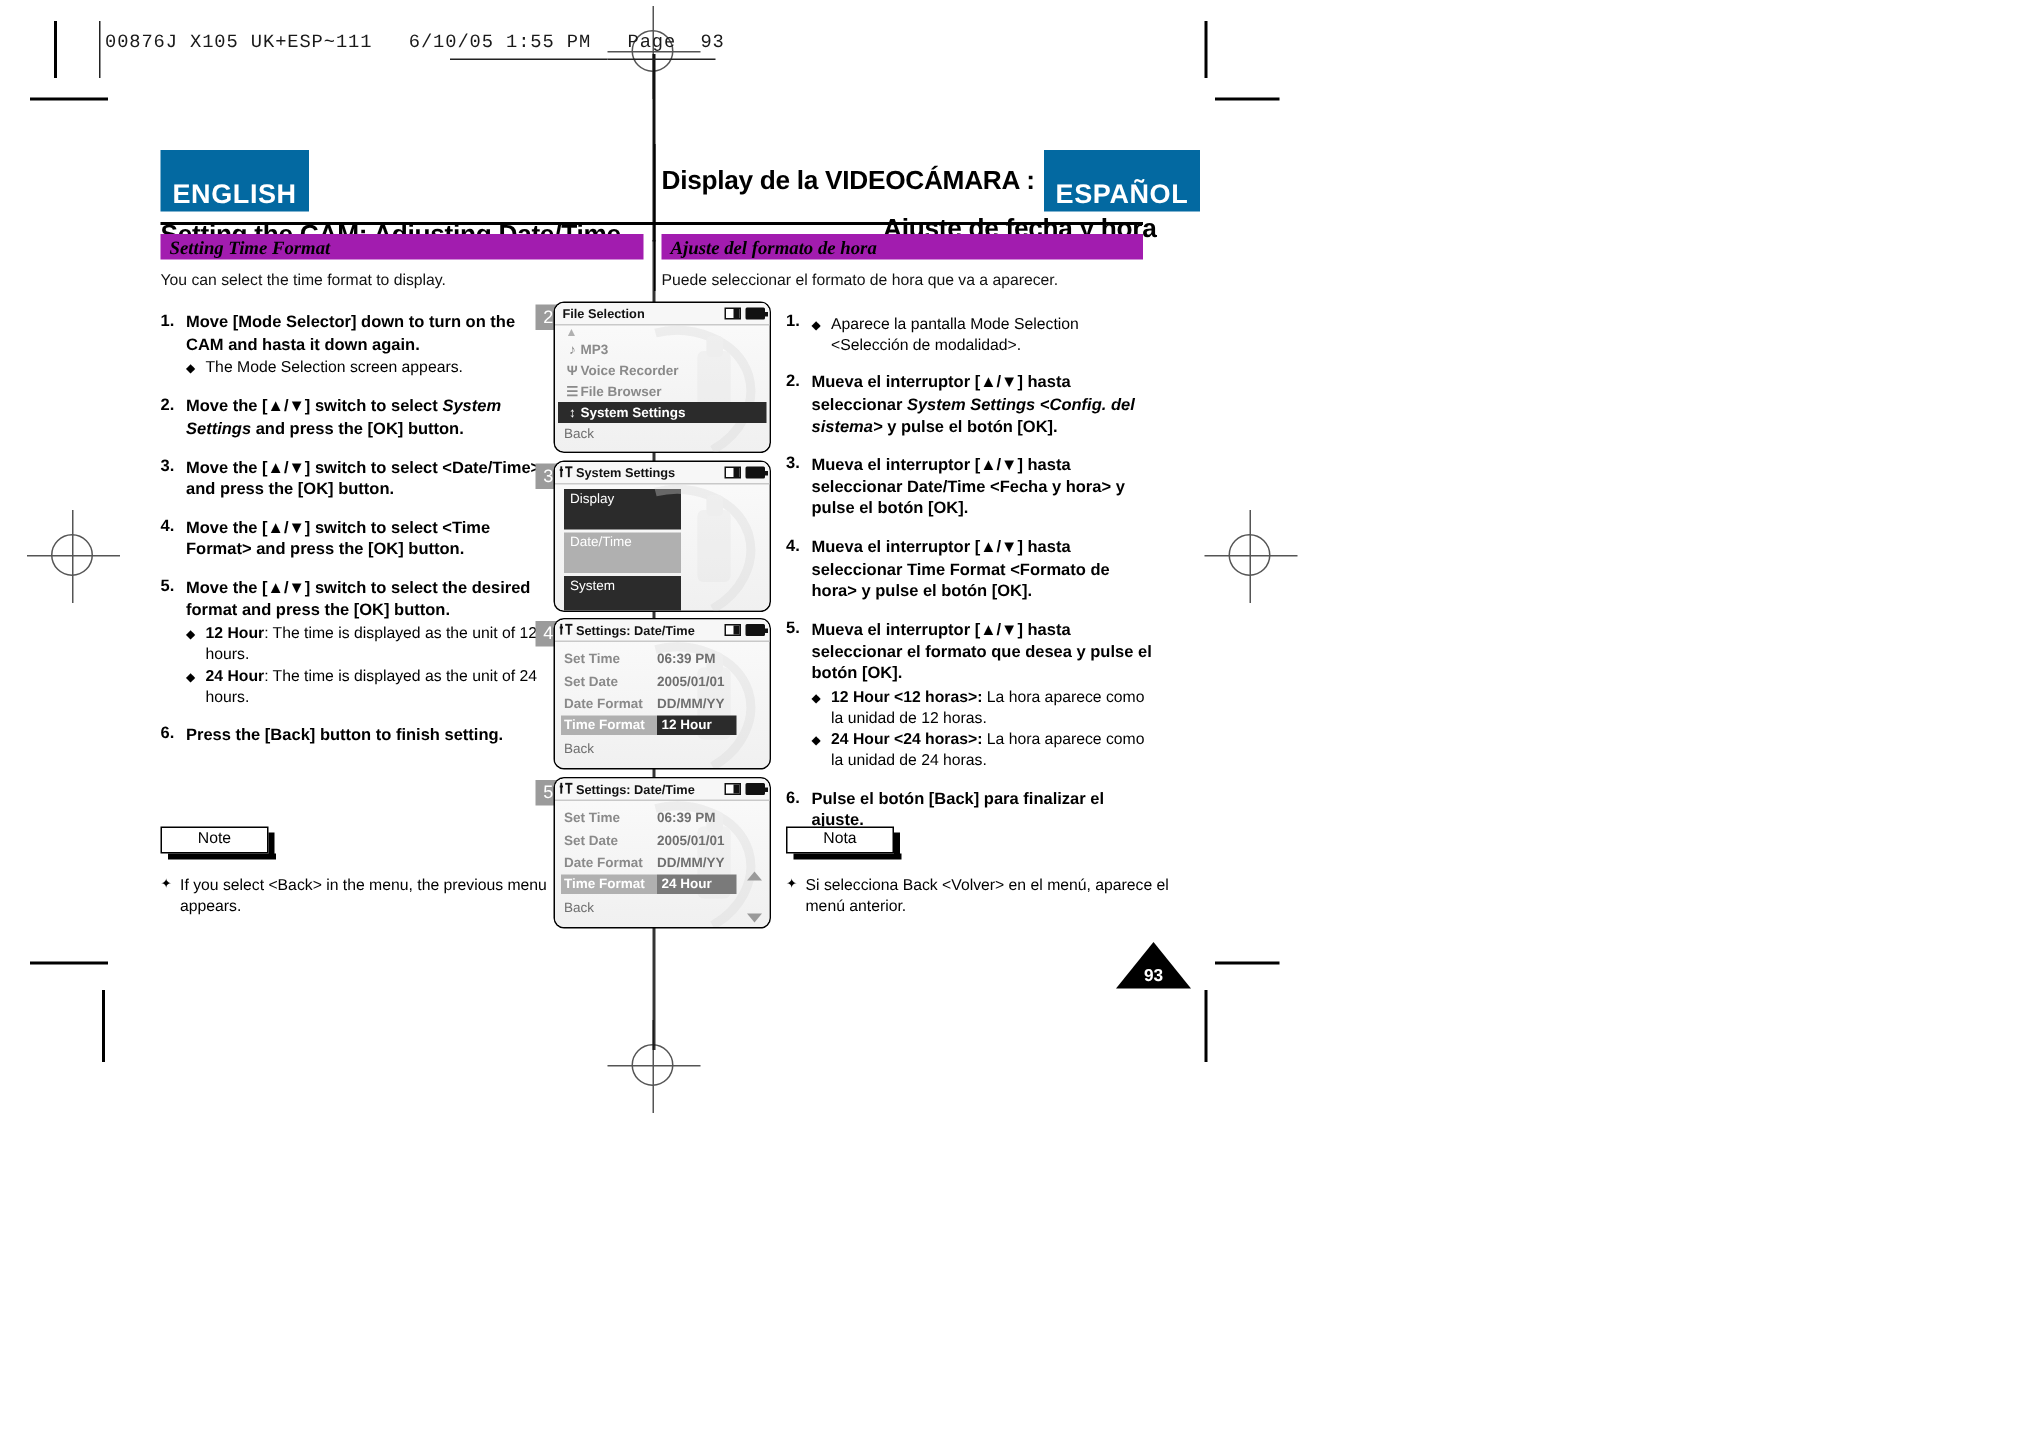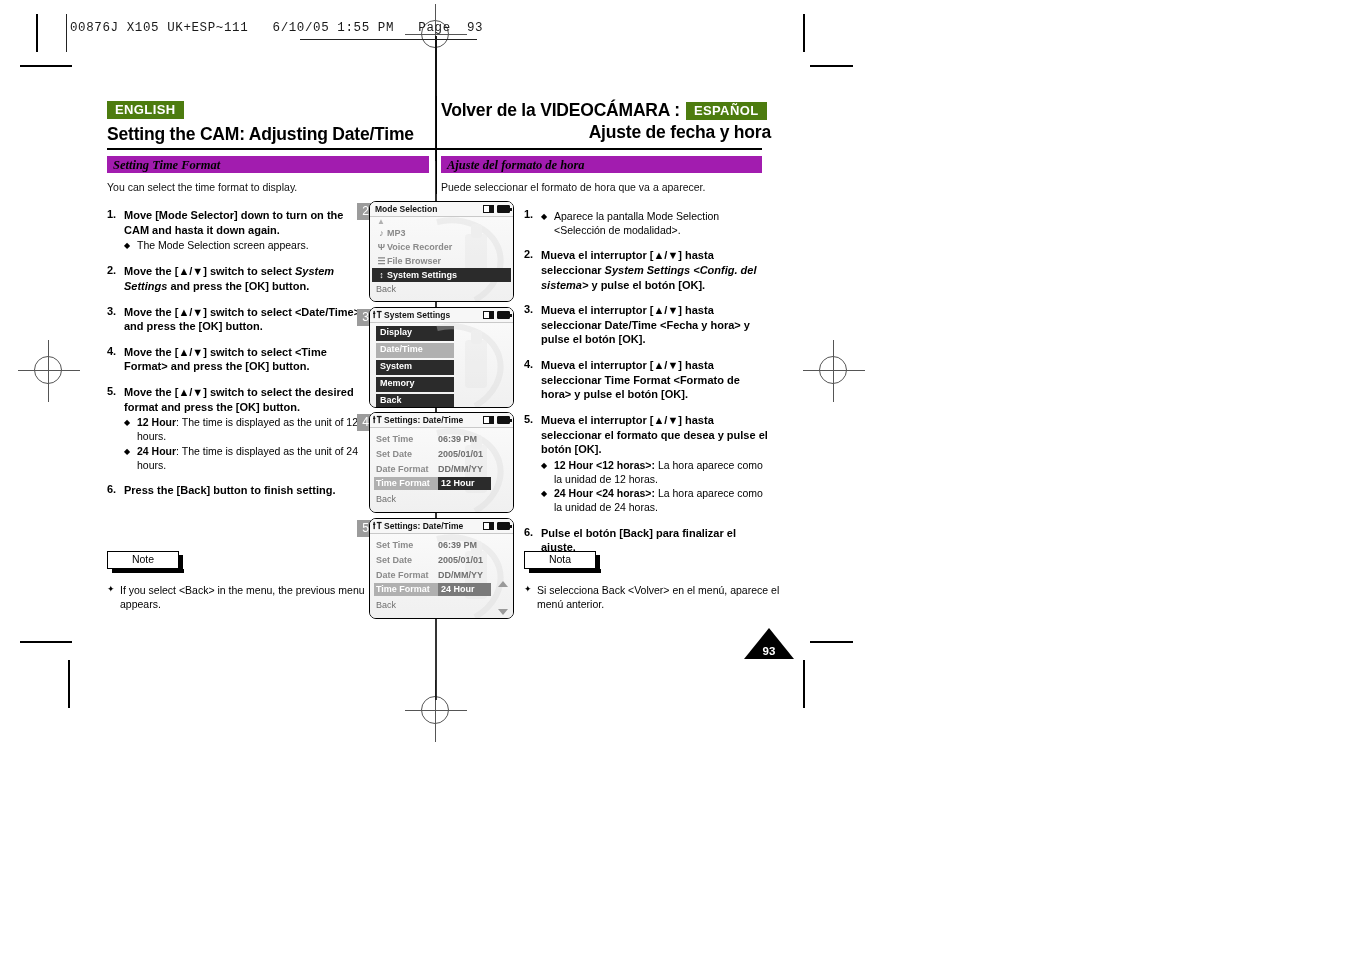--- a/index.html
+++ b/index.html
@@ -71,26 +71,26 @@
     left: 436px;
     top: 96px;
     width: 1px;
     height: 98px;
     background: #000;
   }
 
   
   .lang-tag {
     display: inline-block;
-    background: #4d7c0f;
+    background: #0369a1;
     color: #fff;
     font-weight: bold;
-    font-size: 13px;
+    font-size: 18px;
     letter-spacing: 0.4px;
-    padding: 2px 8px 3px 8px;
+    padding: 20px 8px 3px 8px;
     line-height: 1;
   }
   .head-left {
     position: absolute;
     left: 107px;
     top: 100px;
     width: 322px;
   }
   .head-right {
     position: absolute;
@@ -359,25 +359,25 @@
     padding-left: 7px;
     font-size: 8px;
     color: #b0b0b0;
     line-height: 8px;
   }
 
   
   .menu-b { padding: 3px 0 0 6px; }
   .menu-b .pill {
     width: 78px;
-    height: 15px;
+    height: 27px;
     background: #2b2b2b;
     color: #fff;
     font-size: 9px;
-    font-weight: bold;
+    font-weight: normal;
     line-height: 13px;
     padding-left: 4px;
     margin-bottom: 2px;
     box-sizing: border-box;
   }
   .menu-b .pill.hl {
     background: #b0b0b0;
     color: #fff;
   }
 
@@ -491,21 +491,21 @@
   <div class="slug-rule" style="left:300px;top:39px;width:105px;height:1.2px;"></div>
   <div class="slug-rule" style="left:66px;top:14px;width:1.4px;height:38px;"></div>
 
   <div class="head-left">
     <span class="lang-tag">ENGLISH</span>
     <div class="head-title">Setting the CAM: Adjusting Date/Time</div>
   </div>
 
   <div class="head-right">
     <div class="head-title-row1">
-      <span>Volver de la VIDEOCÁMARA :</span>
+      <span>Display de la VIDEOCÁMARA :</span>
       <span class="lang-tag">ESPAÑOL</span>
     </div>
     <div class="head-title-row2">Ajuste de fecha y hora</div>
   </div>
 
   <div class="col-divider"></div>
   <div class="head-rule"></div>
 
   <div class="sec-bar" style="left:107px;top:156px;width:322px;">Setting Time Format</div>
   <div class="sec-sub" style="left:107px;top:181px;width:322px;">You can select the time format to display.</div>
@@ -641,21 +641,21 @@
   <div id="screens-host">
       <div class="shot-num" style="left: 357px; top: 203px;">2</div>
       <div class="shot" style="left: 369px; top: 201px;">
         <div class="lcd">
           <div class="watermark"><svg viewBox="0 0 92 86" width="92" height="86">
               <path d="M18 6 C42 0 72 10 80 34 C86 54 74 74 56 84" stroke="#d6d6d6" stroke-width="6" fill="none"></path>
               <rect x="46" y="18" width="22" height="48" rx="4" fill="#e2e2e2"></rect>
               <rect x="52" y="8" width="11" height="14" rx="3" fill="#dcdcdc"></rect>
             </svg></div>
           <div class="titlebar">
-            <span class="ttxt">Mode Selection</span>
+            <span class="ttxt">File Selection</span>
             <div class="icons">
               <div class="ic-card"></div>
               <div class="ic-batt"></div>
             </div>
           </div>
           <div class="menu-a">
             <div class="uparrow">▲</div>
             <div class="row">
               <span class="mi">♪</span>
               <span>MP3</span>

